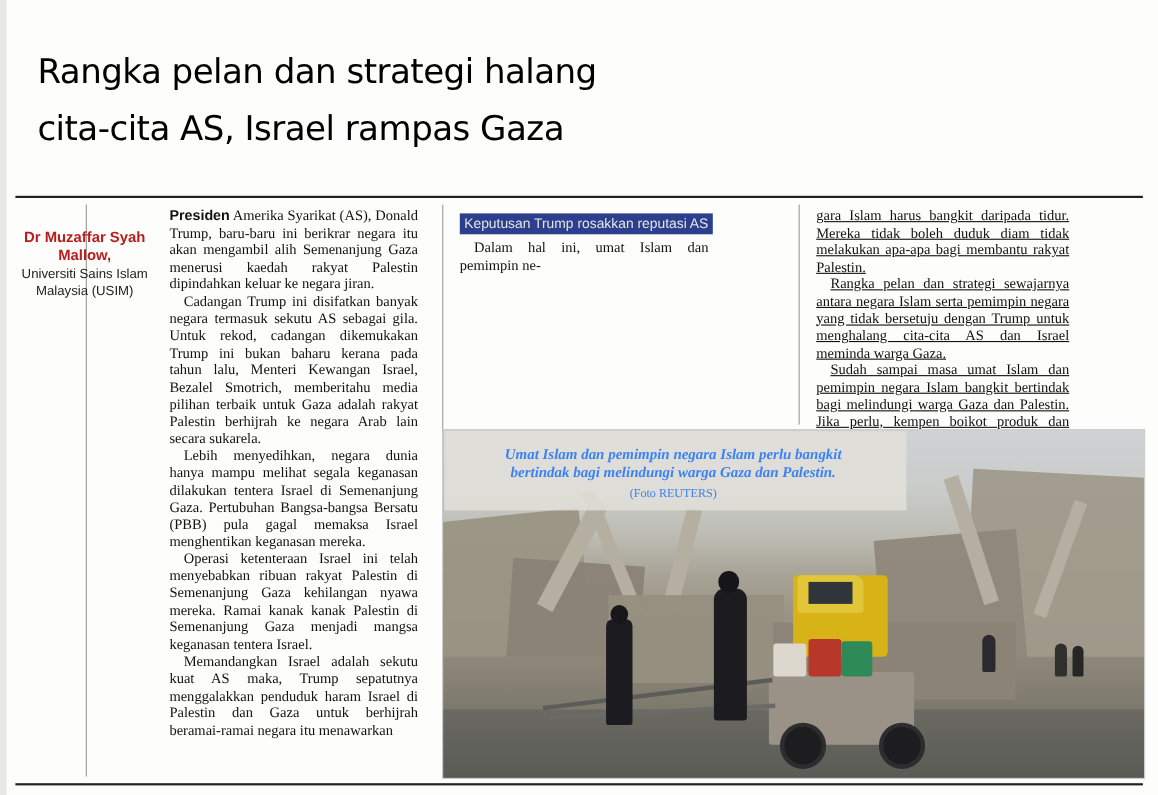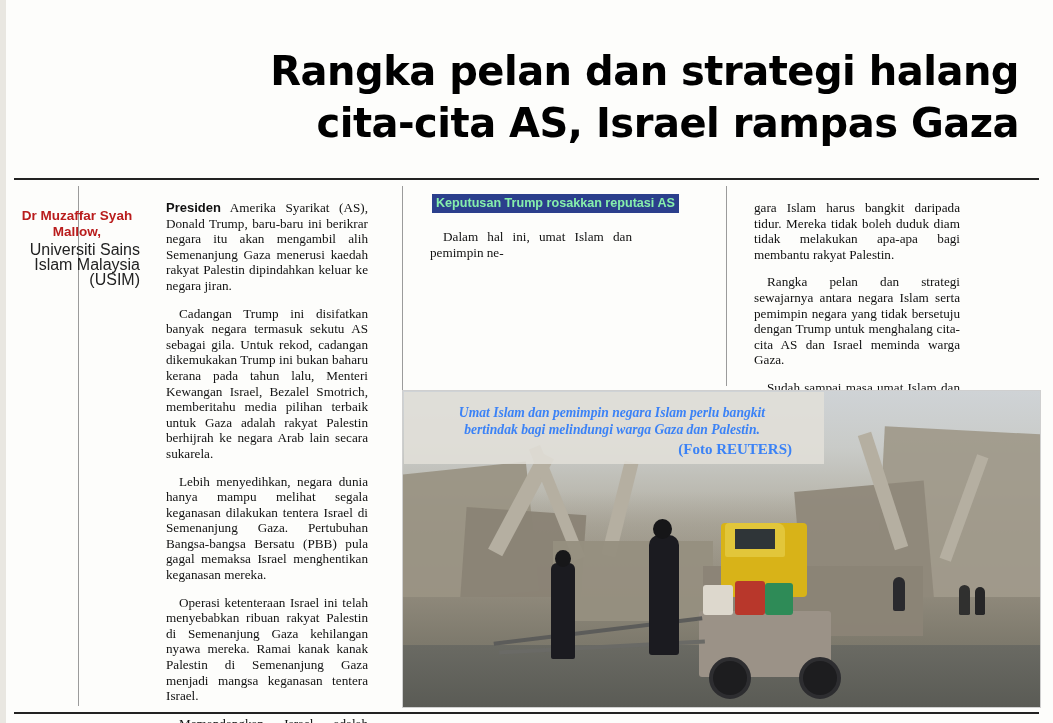--- a/index.html
+++ b/index.html
@@ -23,26 +23,26 @@
     background: #fdfdfb;
   }
 
   
   .headline {
     position: absolute;
     left: 34px;
     top: 18px;
     width: 985px;
     font-family: "DejaVu Sans", sans-serif;
-    font-weight: bold;
-    font-size: 40px;
+    font-weight: normal;
+    font-size: 31px;
     line-height: 52px;
     letter-spacing: -0.5px;
     color: #000000;
-    text-align: right;
+    text-align: left;
   }
   .headline .l1 { display: block; }
   .headline .l2 { display: block; }
 
   .rule-top {
     position: absolute;
     left: 14px;
     top: 178px;
     width: 1025px;
     height: 2px;
@@ -69,25 +69,24 @@
   }
   .byline .name {
     display: block;
     font-weight: bold;
     font-size: 13.5px;
     line-height: 16px;
     color: #b91c1c;
   }
   .byline .aff {
     display: block;
-    font-size: 16px;
+    font-size: 12px;
     line-height: 15px;
     margin-top: 2px;
     color: #222;
-    text-align: right;
   }
 
   .vrule {
     position: absolute;
     top: 0;
     width: 1px;
     background: #9b9b9b;
   }
   .vrule.v1 { left: 64px;  top: 0px;  height: 520px; }
   .vrule.v2 { left: 388px; top: 0px;  height: 520px; }
@@ -96,46 +95,46 @@
   .col {
     position: absolute;
     top: 0;
     font-family: "Liberation Serif", serif;
     font-size: 13.2px;
     line-height: 15.6px;
     color: #111111;
     text-align: justify;
   }
   .col p {
-    margin: 12px;
+    margin: 0;
     text-indent: 13px;
   }
   .col p.first { text-indent: 0; }
 
   .col1 { left: 140px; top: 2px; width: 226px; }
   .col2 { left: 404px; top: 2px; width: 226px; }
-  .col3 { left: 728px; top: 2px; width: 230px; }
+  .col3 { left: 728px; top: 2px; width: 230px; text-decoration: underline; }
 
   .lede {
     font-family: "Liberation Sans", sans-serif;
     font-weight: bold;
     font-size: 13px;
   }
 
   
   .subhead {
     display: inline-block;
     background: #2b3f8c;
-    color: #86efac;
+    color: #e5e5e5;
     font-family: "Liberation Sans", sans-serif;
-    font-weight: bold;
+    font-weight: normal;
     font-size: 12.6px;
     line-height: 16px;
     padding: 1px 4px 2px 4px;
-    margin: 6px 0 4px 14px;
+    margin: 6px 0 4px 0;
     white-space: nowrap;
   }
 
   
   .photo-wrap {
     position: absolute;
     left: 402px;
     top: 390px;
     width: 637px;
     height: 316px;
@@ -270,25 +269,24 @@
     text-align: center;
     font-family: "Liberation Serif", serif;
     font-style: italic;
     font-weight: bold;
     font-size: 13.6px;
     line-height: 17px;
     color: #3b82f6;
   }
   .caption .credit {
     display: block;
-    font-weight: bold;
+    font-weight: normal;
     font-style: normal;
-    font-size: 15px;
+    font-size: 11px;
     margin-top: 3px;
-    text-align: right;
   }
   .caption-plate {
     position: absolute;
     left: 404px;
     top: 392px;
     width: 420px;
     height: 72px;
     background: rgba(226,224,216,0.86);
   }
 

